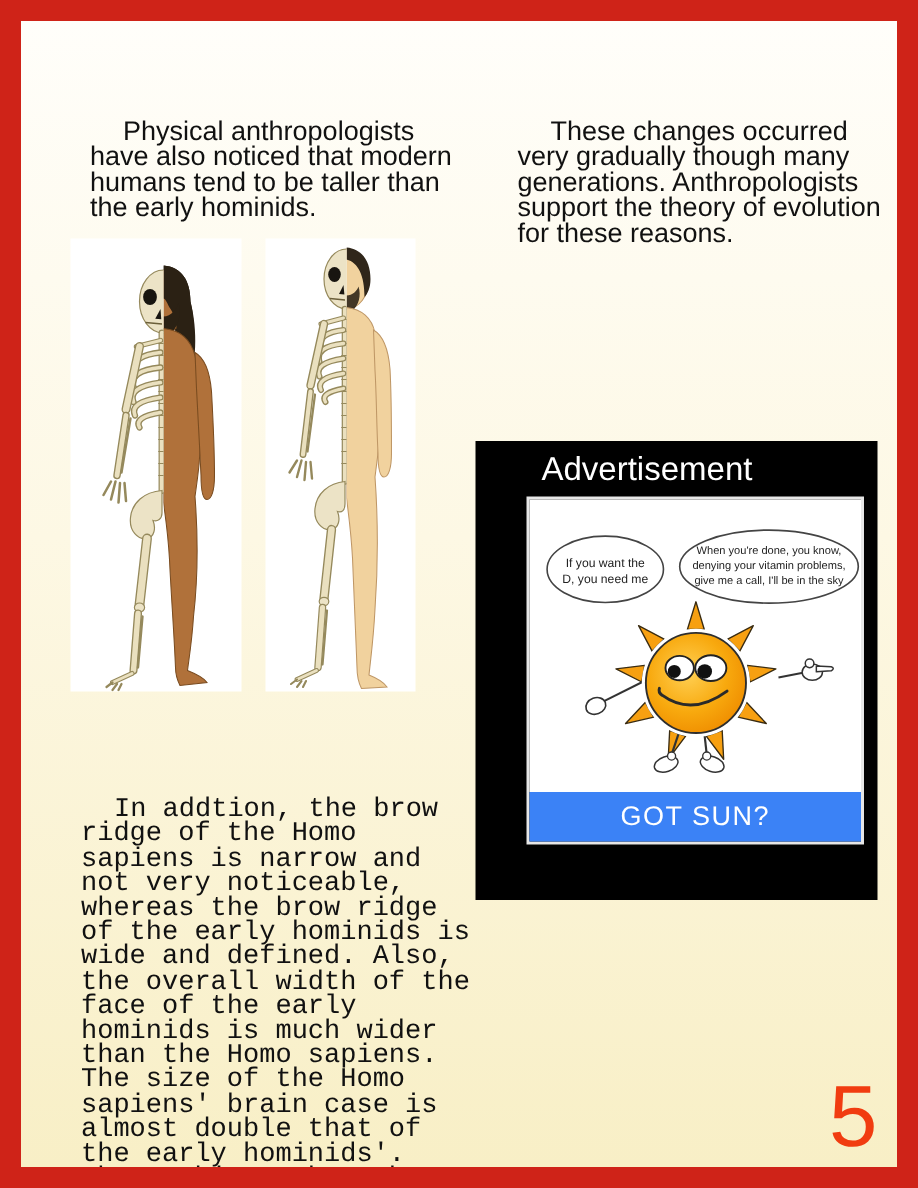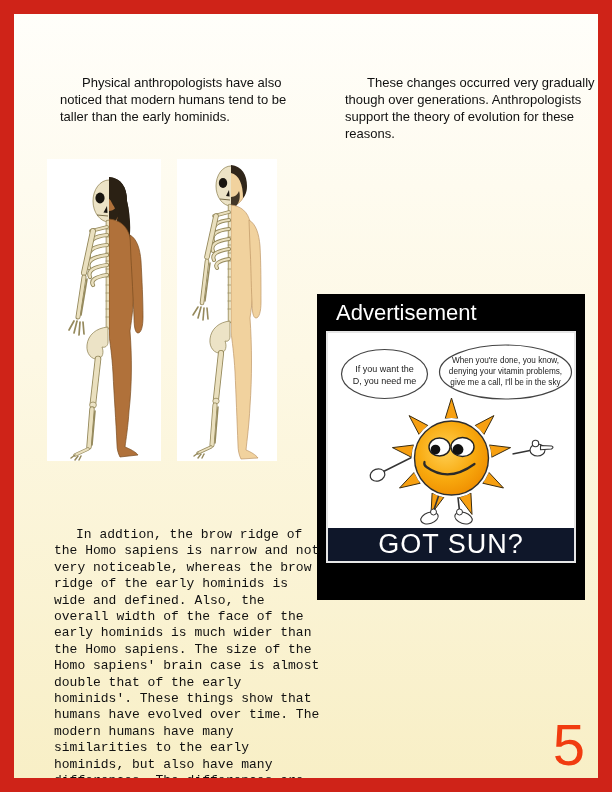--- a/index.html
+++ b/index.html
@@ -2,58 +2,58 @@
 <html><head>
 <meta charset="utf-8">
 <style>
   html,body { margin:0; padding:0; background:#ffffff; }
   .page {
     position:relative; width:612px; height:792px; box-sizing:border-box;
     border:14px solid #cf2318;
     background:linear-gradient(180deg,#fffefa 0%,#fdf8e4 45%,#f8efc6 100%);
     font-family:"Liberation Sans",sans-serif; color:#111; overflow:hidden;
   }
-  .para { position:absolute; font-size:13px; line-height:17px; text-indent:22px; }
+  .para { position:absolute; font-size:18px; line-height:17px; text-indent:22px; }
   .para-left  { left:46px;  top:47px; width:252px; }
   .para-right { left:331px; top:47px; width:250px; }
   .para-bottom{ left:40px;  top:500px; width:266px; line-height:16.4px;font-family:Liberation Mono, monospace; }
 
   .figure { position:absolute; left:33px; top:145px; display:flex; gap:16px; }
   .panel { background:#ffffff; height:302px; }
   .panel-hominid { width:114px; }
   .panel-human   { width:100px; }
   .panel svg { display:block; width:100%; height:100%; }
   .figure-caption {
     position:absolute; left:33px; top:465px; width:230px;
     text-align:center; font-size:8px; color:#2a2a2a;
   }
 
   .ad { position:absolute; left:303px; top:280px; width:268px; height:306px;
-        background:#000; box-sizing:border-box; }
+        background:#000; box-sizing:border-box;padding-left:25px; }
   .ad-label { color:#fff; font-size:22px; line-height:24px; margin:7px 0 6px 19px; }
   .meme { margin:0 9px; border:2px solid #e6e6e6; }
   .meme-img { background:#fff; height:195px; }
   .meme-img svg { display:block; width:100%; height:100%; }
-  .meme-cap { background:#0f172a; height:33px; display:flex; align-items:center;
-              justify-content:center; color:#fff; font-size:27px; letter-spacing:1px; }
+  .meme-cap { background:#3b82f6; height:33px; display:flex; align-items:center;
+              justify-content:center; color:#fff; font-size:18px; letter-spacing:1px; }
 
   .page-number { position:absolute; right:13px; bottom:4px; font-size:58px;
                  line-height:58px; color:#f13c10; }
 
   .bone-o { stroke:#95895c; fill:none; stroke-linecap:round; }
   .bone-f { stroke:#eae0bf; fill:none; stroke-linecap:round; }
 </style>
 </head>
 <body>
 
 <div class="page">
 
   <p class="para para-left">Physical anthropologists have also noticed that modern humans tend to be taller than the early hominids.</p>
 
-  <p class="para para-right">These changes occurred very gradually though over generations. Anthropologists support the theory of evolution for these reasons.</p>
+  <p class="para para-right">These changes occurred very gradually though many generations. Anthropologists support the theory of evolution for these reasons.</p>
 
   <div class="figure">
     <div class="panel panel-hominid">
       <svg viewBox="0 0 114 302">
         <defs>
           <clipPath id="hL">
               <rect x="0" y="0" width="62" height="302"></rect>
             </clipPath>
           <clipPath id="hR">
               <rect x="62" y="0" width="52" height="302"></rect>

